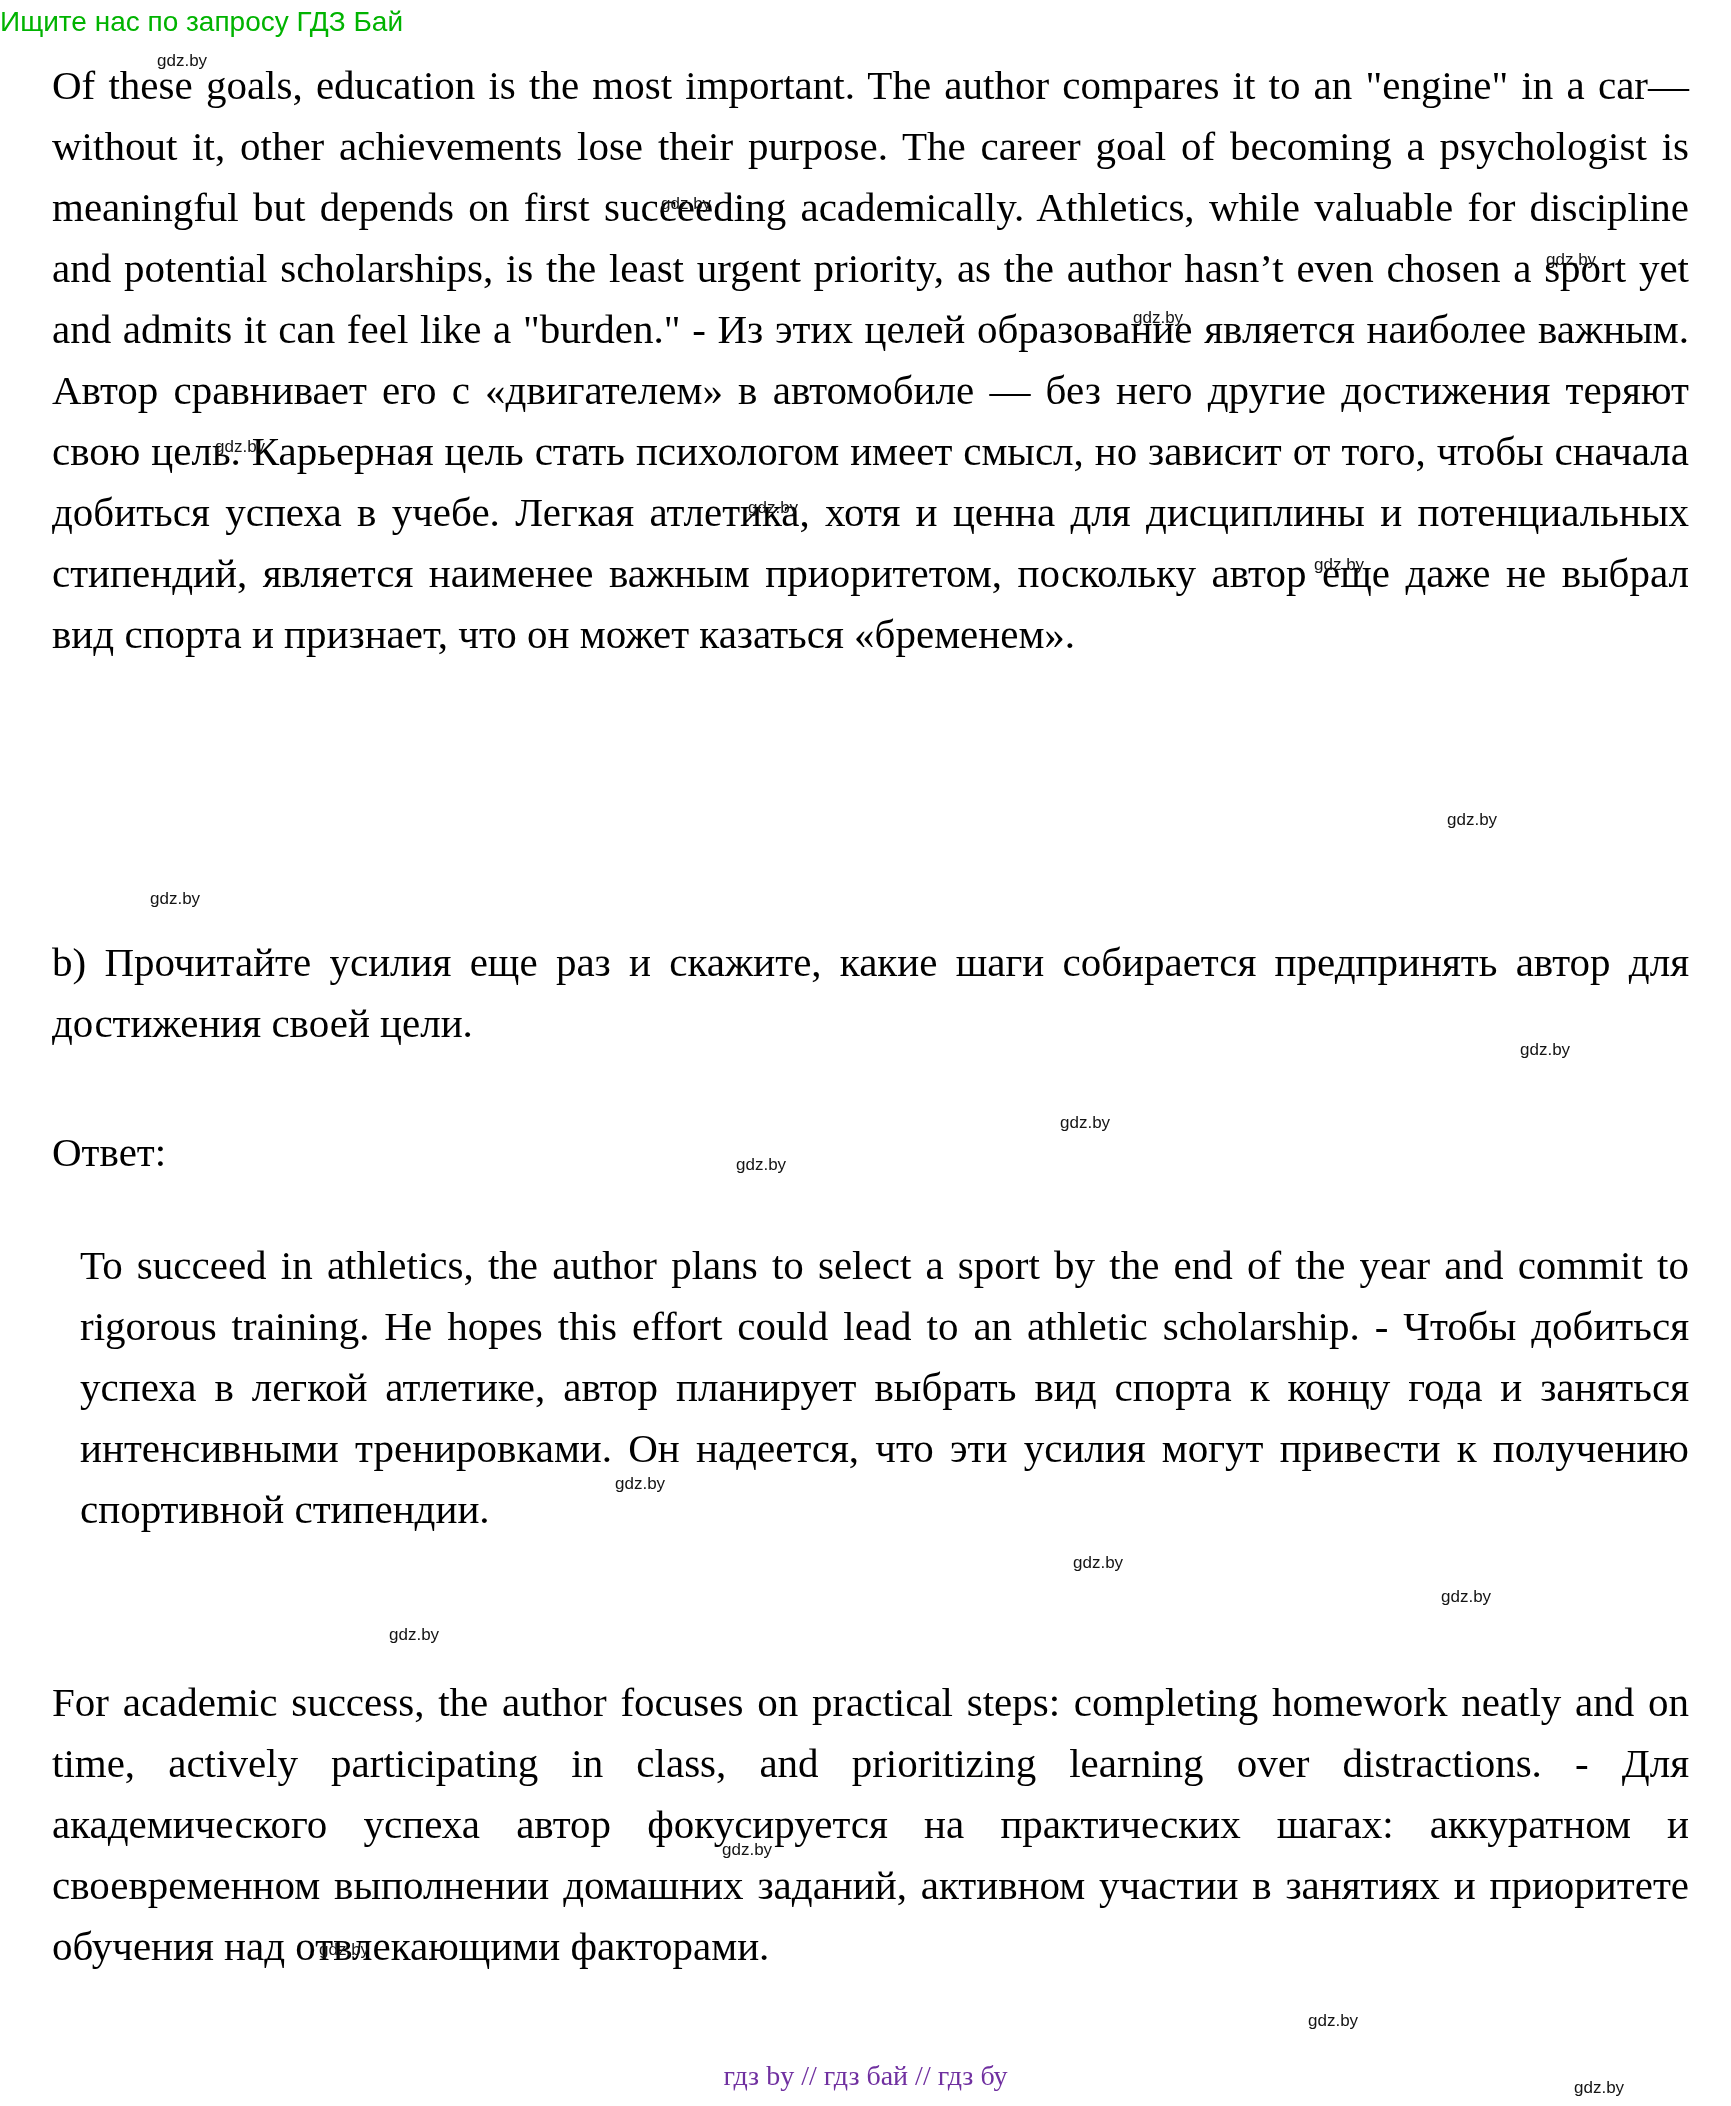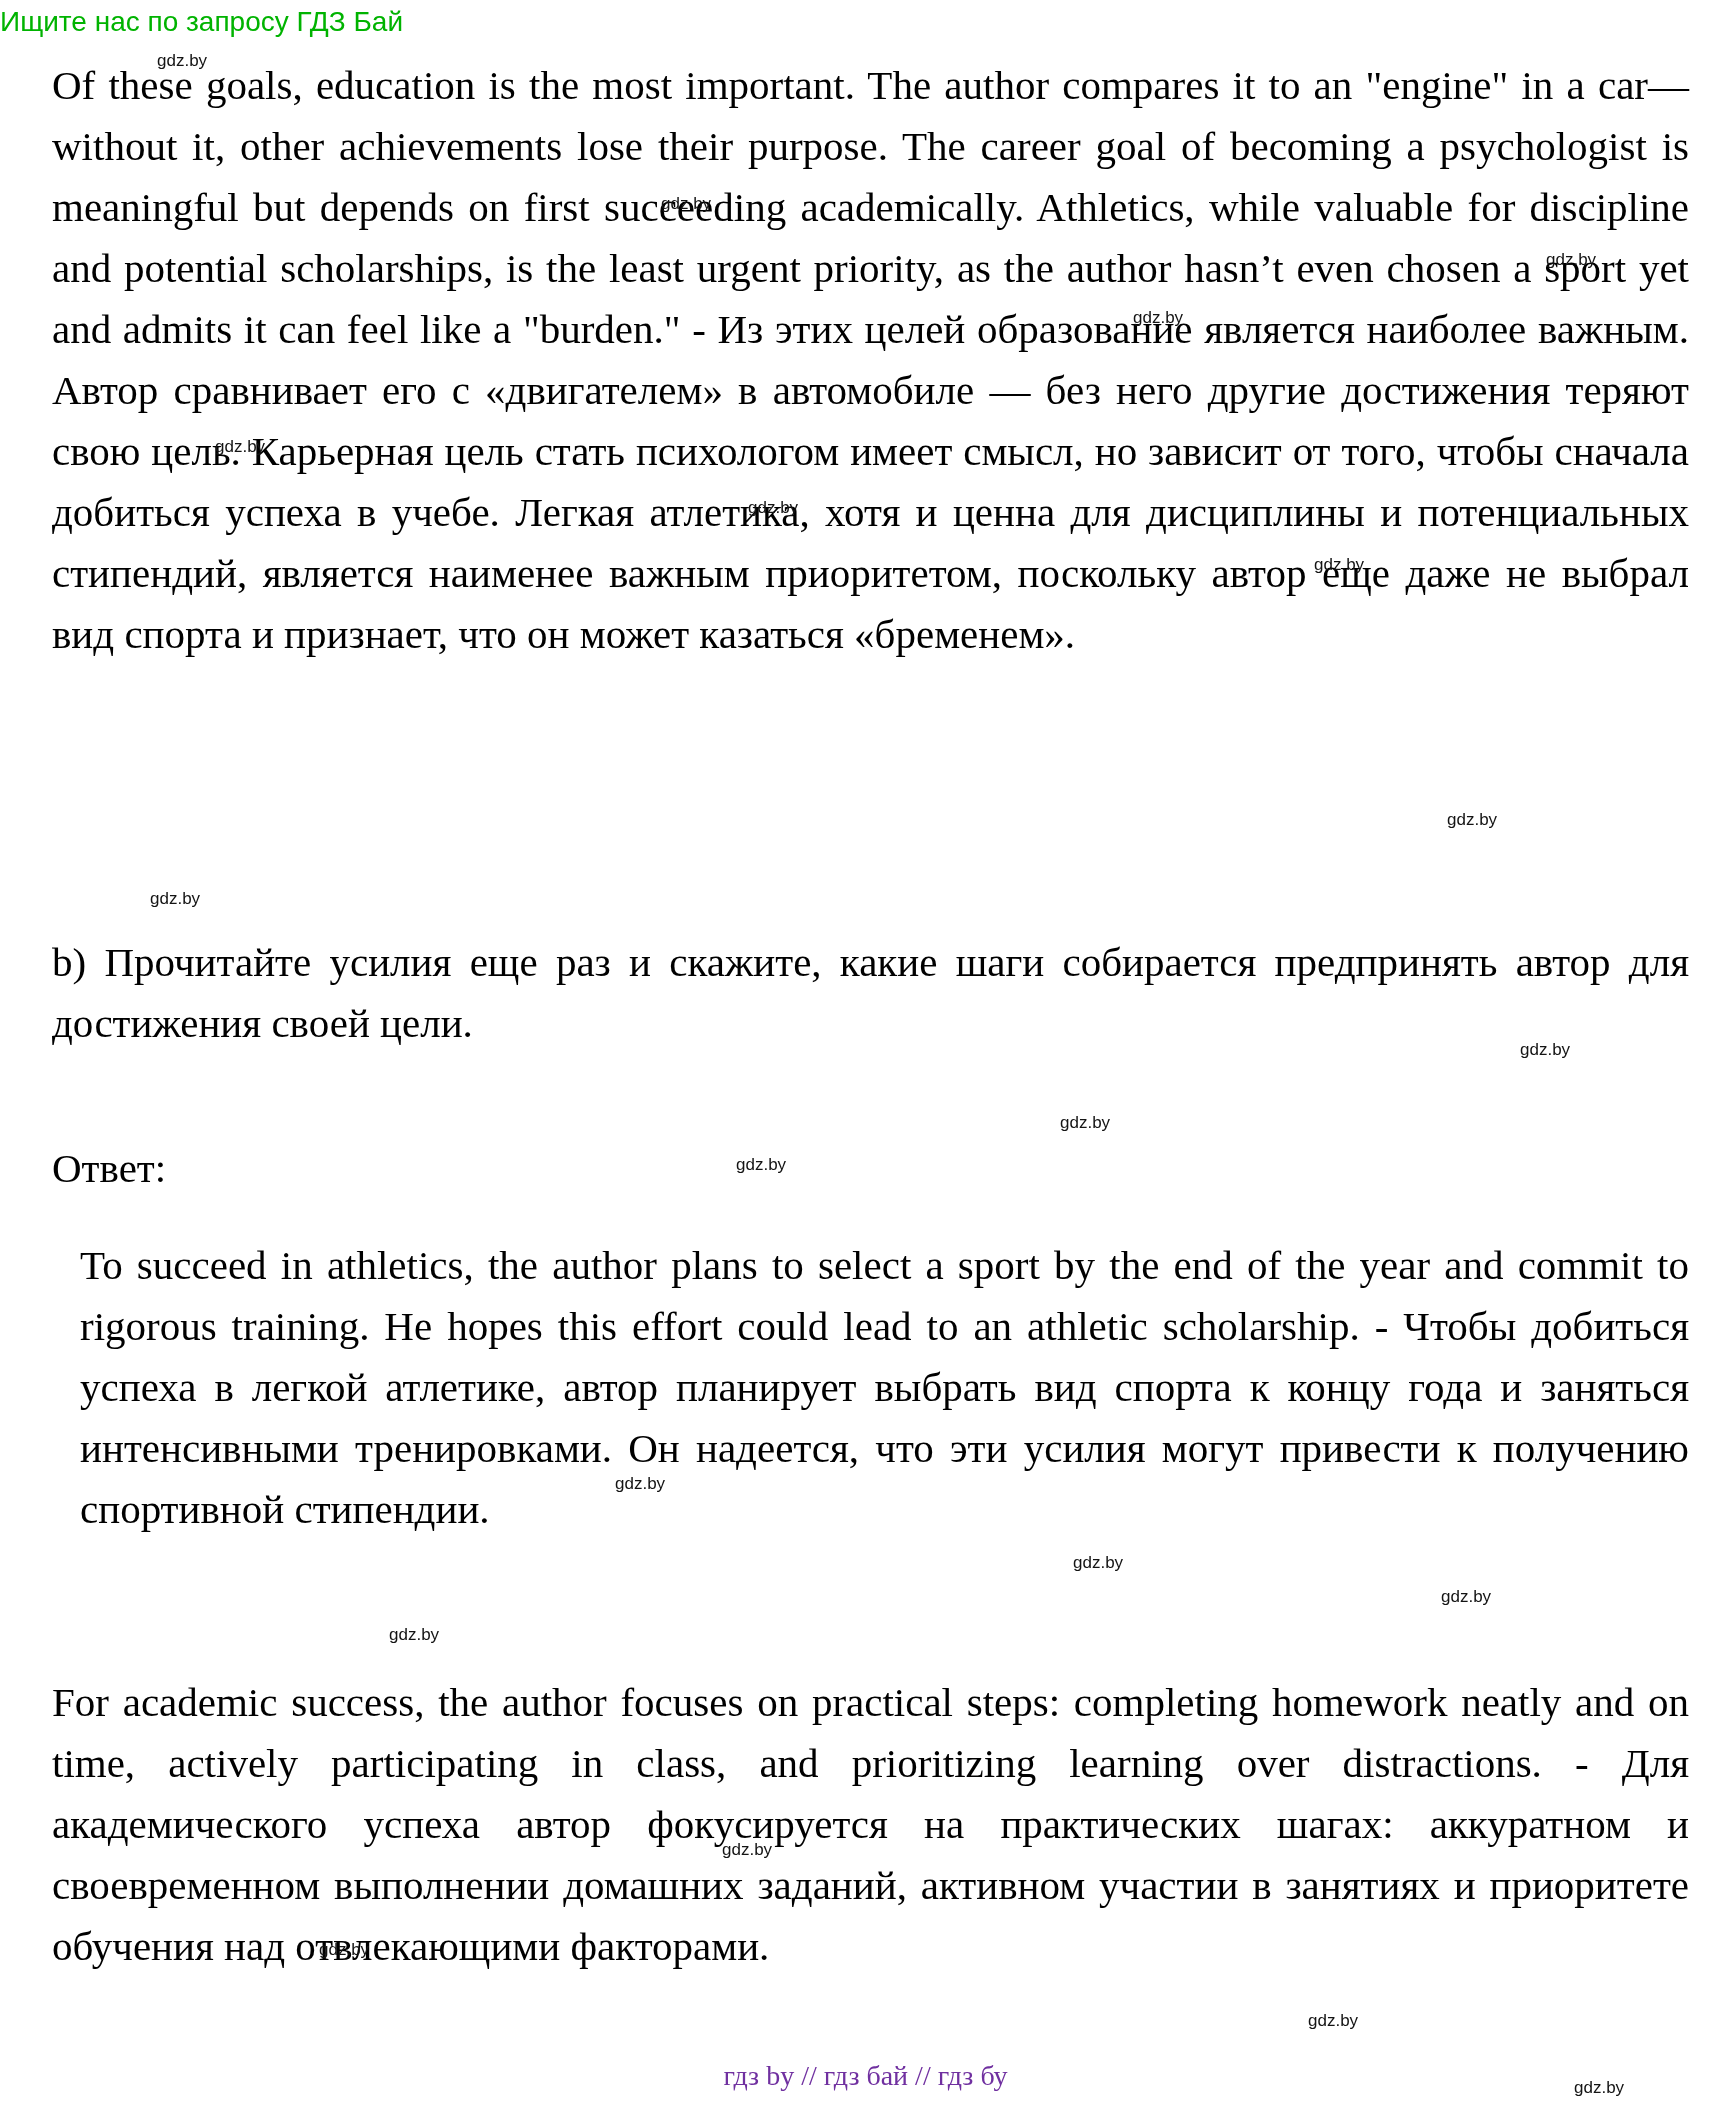--- a/index.html
+++ b/index.html
@@ -15,21 +15,21 @@
     font-family:"Liberation Sans", sans-serif;
     font-size:28px; color:#00b300;
   }
   .para {
     position:absolute; left:52px; right:42px;
     font-size:41px; line-height:61px;
     text-align:justify;
   }
   .p1 { top:55px; }
   .task-b { top:932px; }
-  .answer-label { top:1122px; text-align:left;margin-top:16px; }
+  .answer-label { top:1122px; text-align:left; }
   .p2 { top:1235px;margin-left:28px; }
   .p3 { top:1672px; }
   .footer-tags {
     position:absolute; top:2060px; left:0; width:100%;
     text-align:center;
     font-family:Liberation Serif, serif;
     font-size:28px; color:#7030a0;
   }
   .wm {
     position:absolute;

